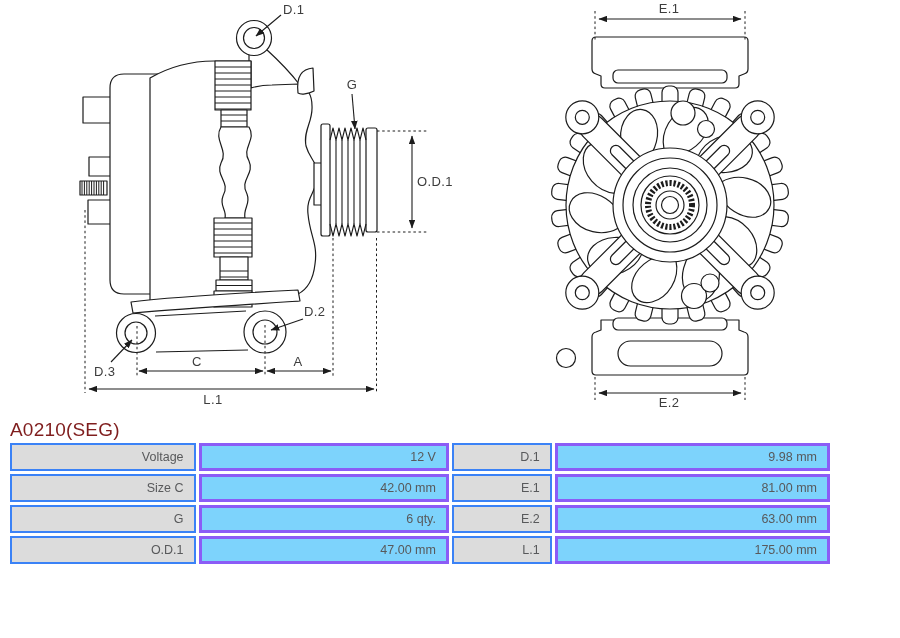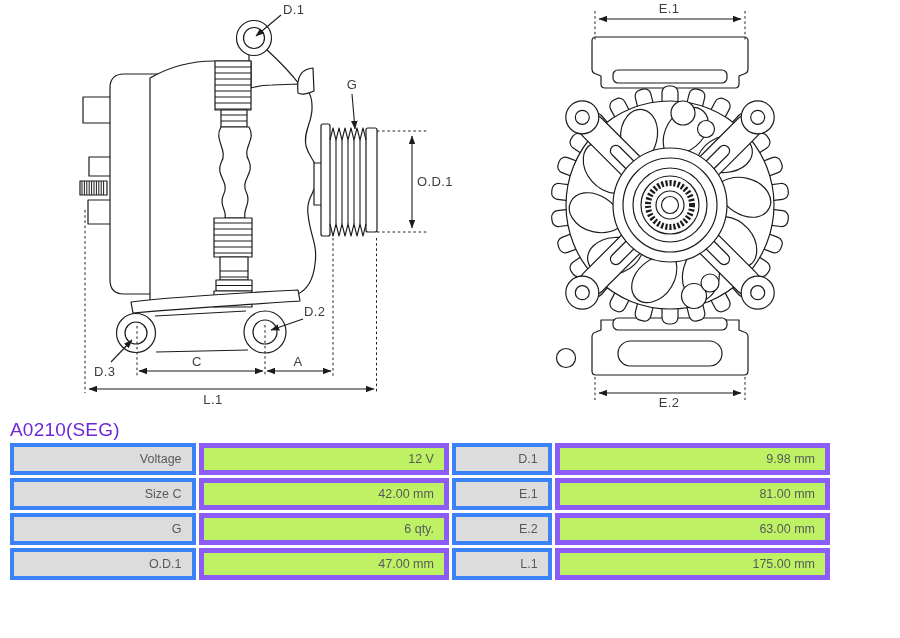--- a/index.html
+++ b/index.html
@@ -1,25 +1,25 @@
 <!DOCTYPE html>
 <html><head>
 <meta charset="utf-8">
 <style>
   html,body{margin:0;padding:0;background:#fff;}
   #stage{position:relative;width:833px;height:638px;background:#ffffff;overflow:hidden;
          font-family:"Liberation Sans",sans-serif;}
   #diagram{position:absolute;left:0;top:0;}
   .dim-label{font-family:"Liberation Sans",sans-serif;font-size:13px;fill:#3d3d3d;letter-spacing:.4px;}
-  #part-title{position:absolute;left:10px;top:419px;font-size:19px;color:#6d28d9;letter-spacing:.2px;}
+  #part-title{position:absolute;left:10px;top:419px;font-size:19px;color:#7f1d1d;letter-spacing:.2px;}
   #spec{position:absolute;left:7px;top:440px;border-collapse:separate;border-spacing:3px;}
   #spec td{height:22px;line-height:22px;font-size:12.5px;color:#58595b;text-align:right;
            padding:0 10px 0 4px;white-space:nowrap;}
-  #spec td.lab{background:#dcdcdc;border:4px solid #3b82f6;}
-  #spec td.val{background:#bef264;border:5px solid #8b5cf6;}
+  #spec td.lab{background:#dcdcdc;border:2px solid #3b82f6;}
+  #spec td.val{background:#7dd3fc;border:3px solid #8b5cf6;}
   .w1{width:186px}.w2{width:251px}.w3{width:100px}.w4{width:276px}
 </style>
 </head>
 <body>
 
 <div id="stage">
 
   <svg id="diagram" width="900" height="418" viewBox="0 0 900 418">
     <defs>
       <marker id="arr" markerWidth="8" markerHeight="6" refX="7.5" refY="3" orient="auto-start-reverse">

